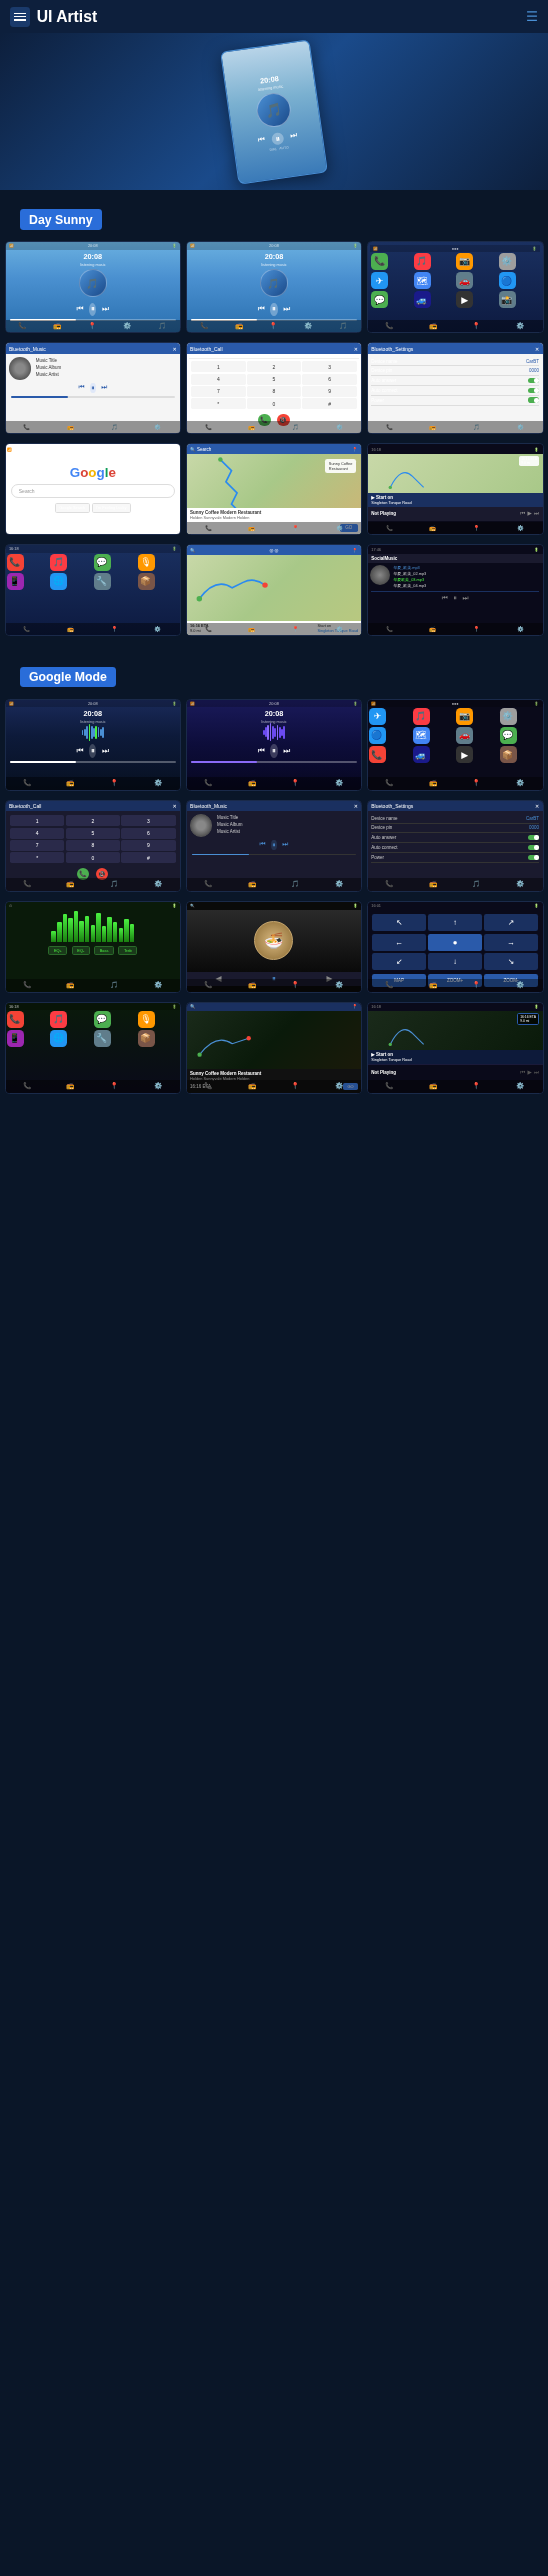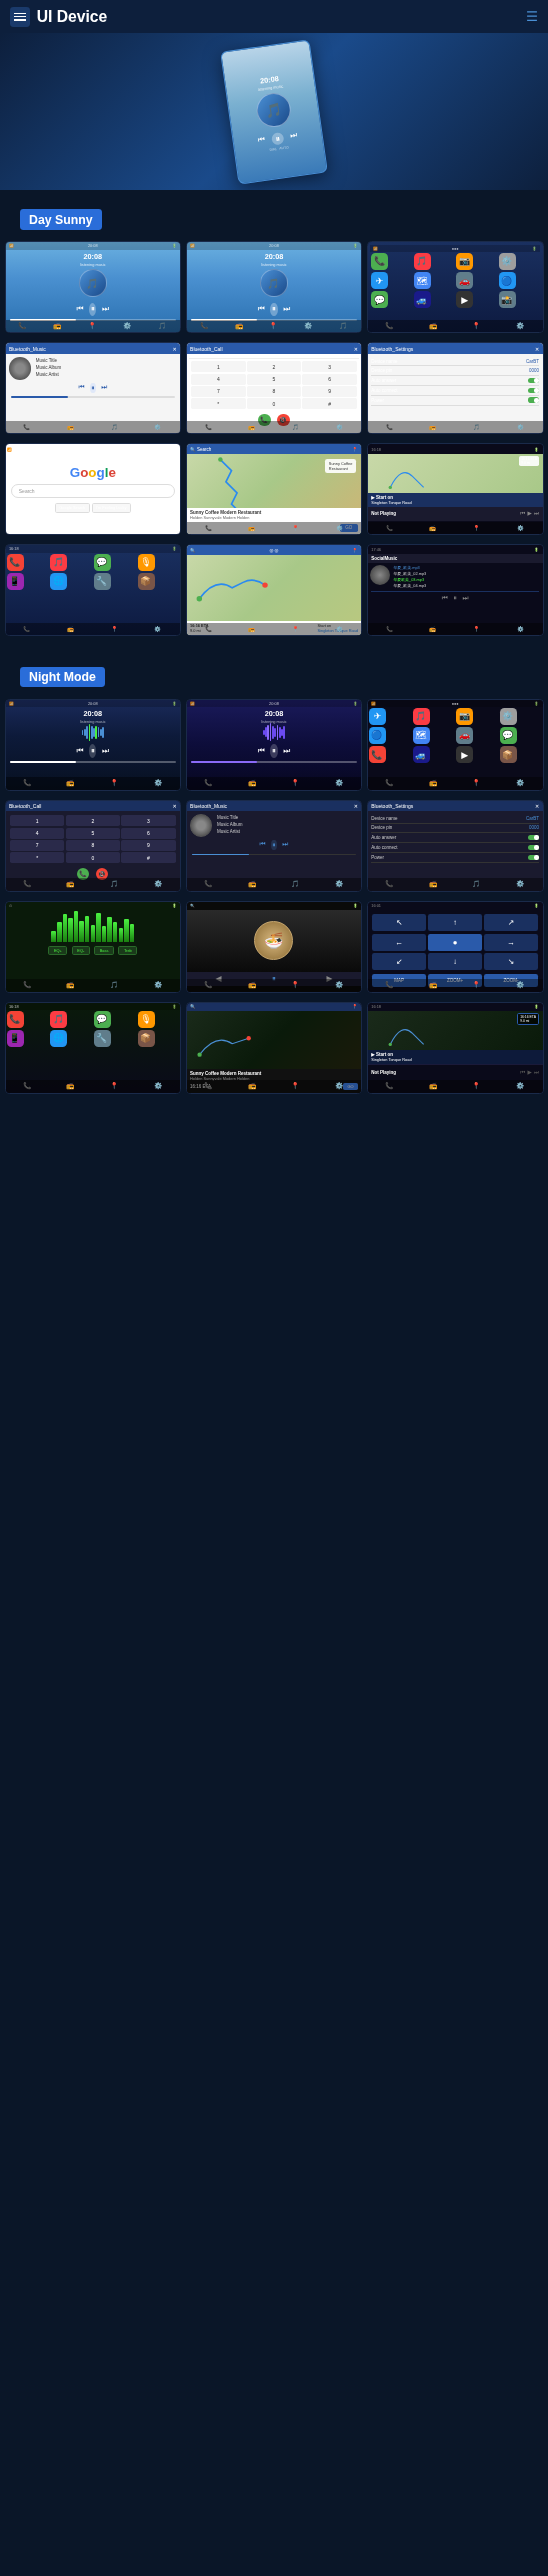--- a/index.html
+++ b/index.html
@@ -252,21 +252,21 @@
 </head>
 <body>
 
 <div class="header">
   <div class="header-left">
     <div class="hamburger-icon">
       <span></span>
         <span></span>
         <span></span>
     </div>
-    <h1 class="page-title">UI Device</h1>
+    <h1 class="page-title">UI Artist</h1>
   </div>
   <div class="menu-icon">☰</div>
 </div>
 
 <div class="hero-banner">
   <div style="position:relative;">
 
     <div class="hero-device">
       <div class="screen-time">20:08</div>
       <div style="font-size:3.9px;color:rgba(255,255,255,0.8);text-align:center;">listening music</div>
@@ -673,21 +673,21 @@
         <span class="dock-icon" style="font-size:5.6px;">📞</span>
           <span class="dock-icon" style="font-size:5.6px;">📻</span>
           <span class="dock-icon" style="font-size:5.6px;">📍</span>
           <span class="dock-icon" style="font-size:5.6px;">⚙️</span>
       </div>
     </div>
   </div>
 </div>
 
 <div style="padding: 11.2px 10px 4.5px;">
-  <span class="section-label">Night Mode</span>
+  <span class="section-label">Google Mode</span>
 </div>
 
 <div class="screenshot-grid">
 
   <div class="screenshot-cell">
     <div class="mini-screen music-screen-night">
       <div class="status-bar">
         <span>📶</span>
           <span>20:08</span>
           <span>🔋</span>

